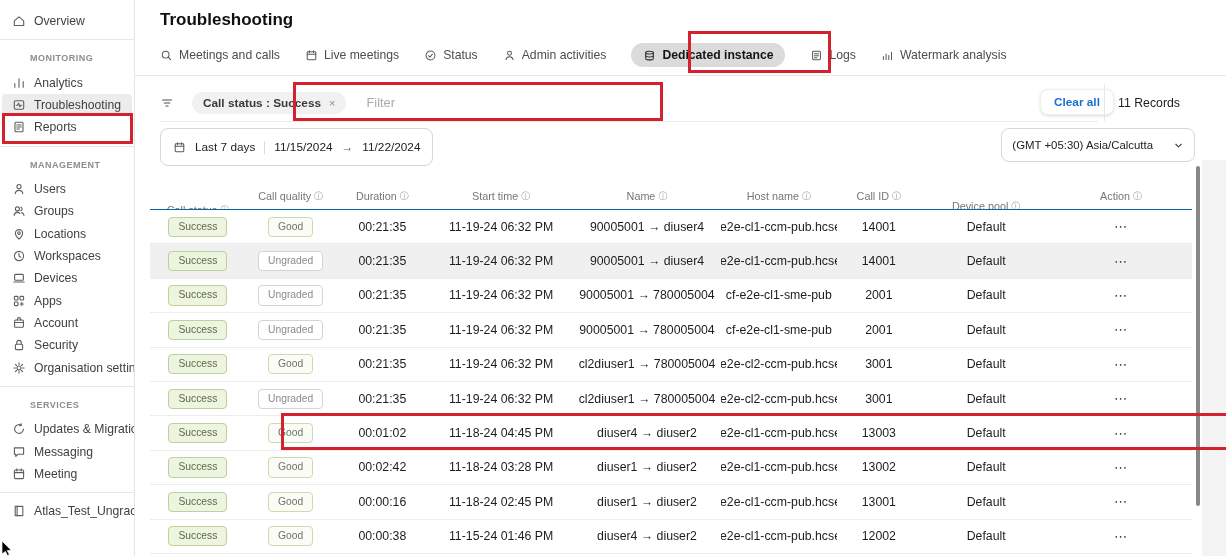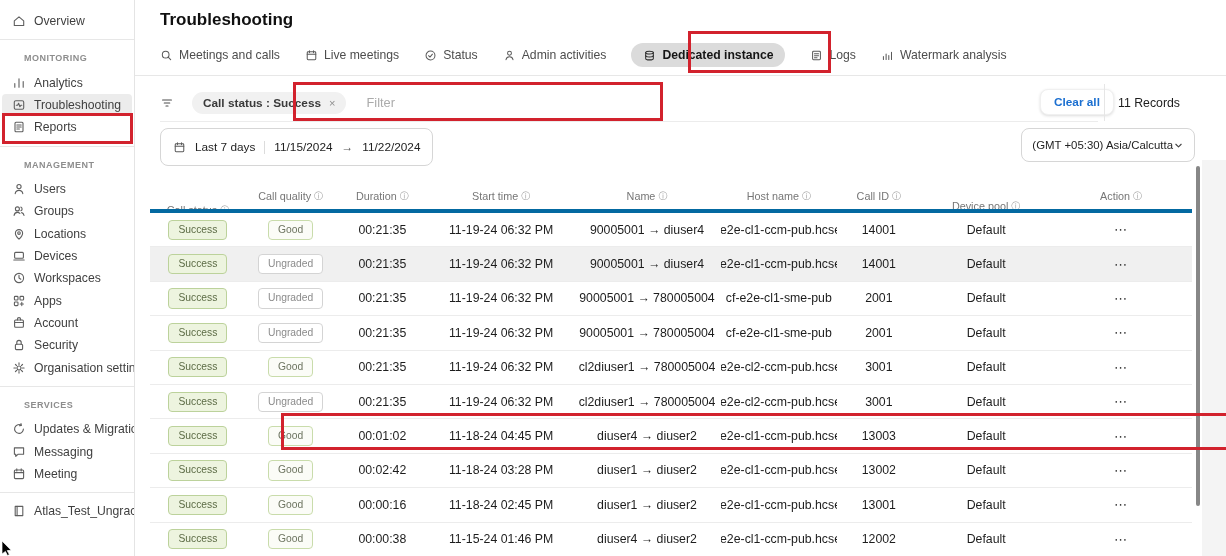--- a/index.html
+++ b/index.html
@@ -7,21 +7,21 @@
         font-family:"Liberation Sans","DejaVu Sans",sans-serif;color:#1c1c1c}
 
   
   #sidebar{position:absolute;left:0;top:0;width:135px;height:556px;box-sizing:border-box;
            border-right:1px solid #e4e4e4;padding-top:10px;background:#fff}
   .side-item{display:flex;align-items:center;gap:8px;height:22.4px;padding:0 6px 0 12px;
              font-size:12.2px;color:#3f3f3f;cursor:pointer;white-space:nowrap;overflow:hidden}
   .side-item .ic{color:#5f5f5f;display:flex;flex:0 0 auto}
   .side-item.selected{background:#ececec;border-radius:4px;margin:0 2px;padding-left:10px}
   .side-divider{border-top:1px solid #e7e7e7;margin:7px 0}
-  .side-label{font-size:9px;font-weight:700;letter-spacing:.5px;color:#8d8d8d;padding:6px 24px 8px}
+  .side-label{font-size:9px;font-weight:700;letter-spacing:.5px;color:#8d8d8d;padding:6px 30px 8px}
   .ic svg{display:block}
 
   
   #main{position:absolute;left:135px;top:0;right:0;height:556px}
   .title{position:absolute;left:25px;top:10px;font-size:17px;font-weight:700;color:#101010}
   #tabs{position:absolute;left:25px;top:40px;height:30px;display:flex;align-items:center;gap:25px}
   .tab{display:flex;align-items:center;gap:6px;font-size:12.2px;color:#4d4d4d;cursor:pointer;white-space:nowrap}
   .tab .ic{display:flex;color:#5a5a5a}
   .tab.selected{background:#dbdbdb;border-radius:999px;padding:5px 12px;color:#151515;font-weight:700}
   .tab.selected .ic{color:#2a2a2a}
@@ -44,30 +44,30 @@
   .records{position:absolute;left:983px;top:96px;font-size:12.3px;color:#1d1d1d}
 
   
   .date-pill{position:absolute;left:25px;top:128px;height:38px;box-sizing:border-box;display:flex;
              align-items:center;gap:9px;border:1px solid #d6d6d6;border-radius:8px;padding:0 12px;
              font-size:11.8px;color:#222;cursor:pointer;background:#fff}
   .date-pill .ic{display:flex;color:#5a5a5a}
   .pill-sep{width:1px;height:13px;background:#dcdcdc}
   .date-arrow{color:#555}
   .tz-pill{position:absolute;right:31px;top:128px;height:23px;box-sizing:border-box;display:flex;
-           align-items:center;gap:0;border:1px solid #d6d6d6;border-radius:8px;padding:16px 10px;
+           align-items:center;gap:20px;border:1px solid #d6d6d6;border-radius:8px;padding:16px 10px;
            font-size:11.4px;color:#222;cursor:pointer;background:#fff}
   .tz-pill .ic{display:flex;color:#444}
 
   
   #thead{position:absolute;left:15px;top:186px;width:1042px;height:20px;display:flex;align-items:center;
          font-size:10.8px;color:#767676}
   .th{display:flex;justify-content:center;align-items:center;gap:3px;box-sizing:border-box;white-space:nowrap}
   .info{font-size:9px;color:#9d9d9d;cursor:pointer}
-  #tbody{position:absolute;left:15px;top:209px;width:1042px;border-top:4px solid #0369a1}
+  #tbody{position:absolute;left:15px;top:209px;width:1042px;border-top:1px solid #0369a1}
   .tr{display:flex;height:34.4px;align-items:center;border-bottom:1px solid #ececec;box-sizing:border-box;background:#fff}
   .tr.shaded{background:#f0f0f0}
   .td{display:flex;justify-content:center;align-items:center;font-size:12.3px;color:#1d1d1d;
       overflow:hidden;white-space:nowrap;box-sizing:border-box}
   .badge{display:inline-block;font-size:10.3px;line-height:1;padding:4px 9px;border-radius:4px;border:1px solid}
   .badge.success{background:#edf4df;border-color:#bcd29b;color:#5c6b45}
   .badge.good{background:#fbfcf7;border-color:#c9dcab;color:#6d7460}
   .badge.ungraded{background:#fff;border-color:#d4d4d4;color:#8b8b8b}
   .action-dots{font-size:13px;letter-spacing:1px;color:#3f3f3f;cursor:pointer}
 
@@ -149,34 +149,34 @@
           <svg width="14" height="14" viewBox="0 0 14 14" fill="none" stroke="currentColor" stroke-width="1.1" stroke-linecap="round" stroke-linejoin="round">
             <path d="M7 12.2S3.4 8.8 3.4 6.2a3.6 3.6 0 0 1 7.2 0C10.6 8.8 7 12.2 7 12.2z"></path>
             <circle cx="7" cy="6.1" r="1.3"></circle>
           </svg>
         </span>
         <span>Locations</span>
       </div>
       <div class="side-item">
         <span class="ic">
           <svg width="14" height="14" viewBox="0 0 14 14" fill="none" stroke="currentColor" stroke-width="1.1" stroke-linecap="round" stroke-linejoin="round">
+            <circle cx="7" cy="7" r="4.6"></circle>
+            <path d="M7 4.4V7l1.8 1.2"></path>
+          </svg>
+        </span>
+        <span>Workspaces</span>
+      </div>
+      <div class="side-item">
+        <span class="ic">
+          <svg width="14" height="14" viewBox="0 0 14 14" fill="none" stroke="currentColor" stroke-width="1.1" stroke-linecap="round" stroke-linejoin="round">
             <rect x="2.6" y="3.4" width="8.8" height="5.8" rx="1"></rect>
             <path d="M1.8 11h10.4"></path>
           </svg>
         </span>
         <span>Devices</span>
-      </div>
-      <div class="side-item">
-        <span class="ic">
-          <svg width="14" height="14" viewBox="0 0 14 14" fill="none" stroke="currentColor" stroke-width="1.1" stroke-linecap="round" stroke-linejoin="round">
-            <circle cx="7" cy="7" r="4.6"></circle>
-            <path d="M7 4.4V7l1.8 1.2"></path>
-          </svg>
-        </span>
-        <span>Workspaces</span>
       </div>
       <div class="side-item">
         <span class="ic">
           <svg width="14" height="14" viewBox="0 0 14 14" fill="none" stroke="currentColor" stroke-width="1.1" stroke-linecap="round" stroke-linejoin="round">
             <rect x="2.4" y="2.4" width="3.6" height="3.6" rx=".8"></rect>
             <rect x="8" y="2.4" width="3.6" height="3.6" rx=".8"></rect>
             <rect x="2.4" y="8" width="3.6" height="3.6" rx=".8"></rect>
             <path d="M9.8 8.4v3.2M8.2 10h3.2"></path>
           </svg>
         </span>

